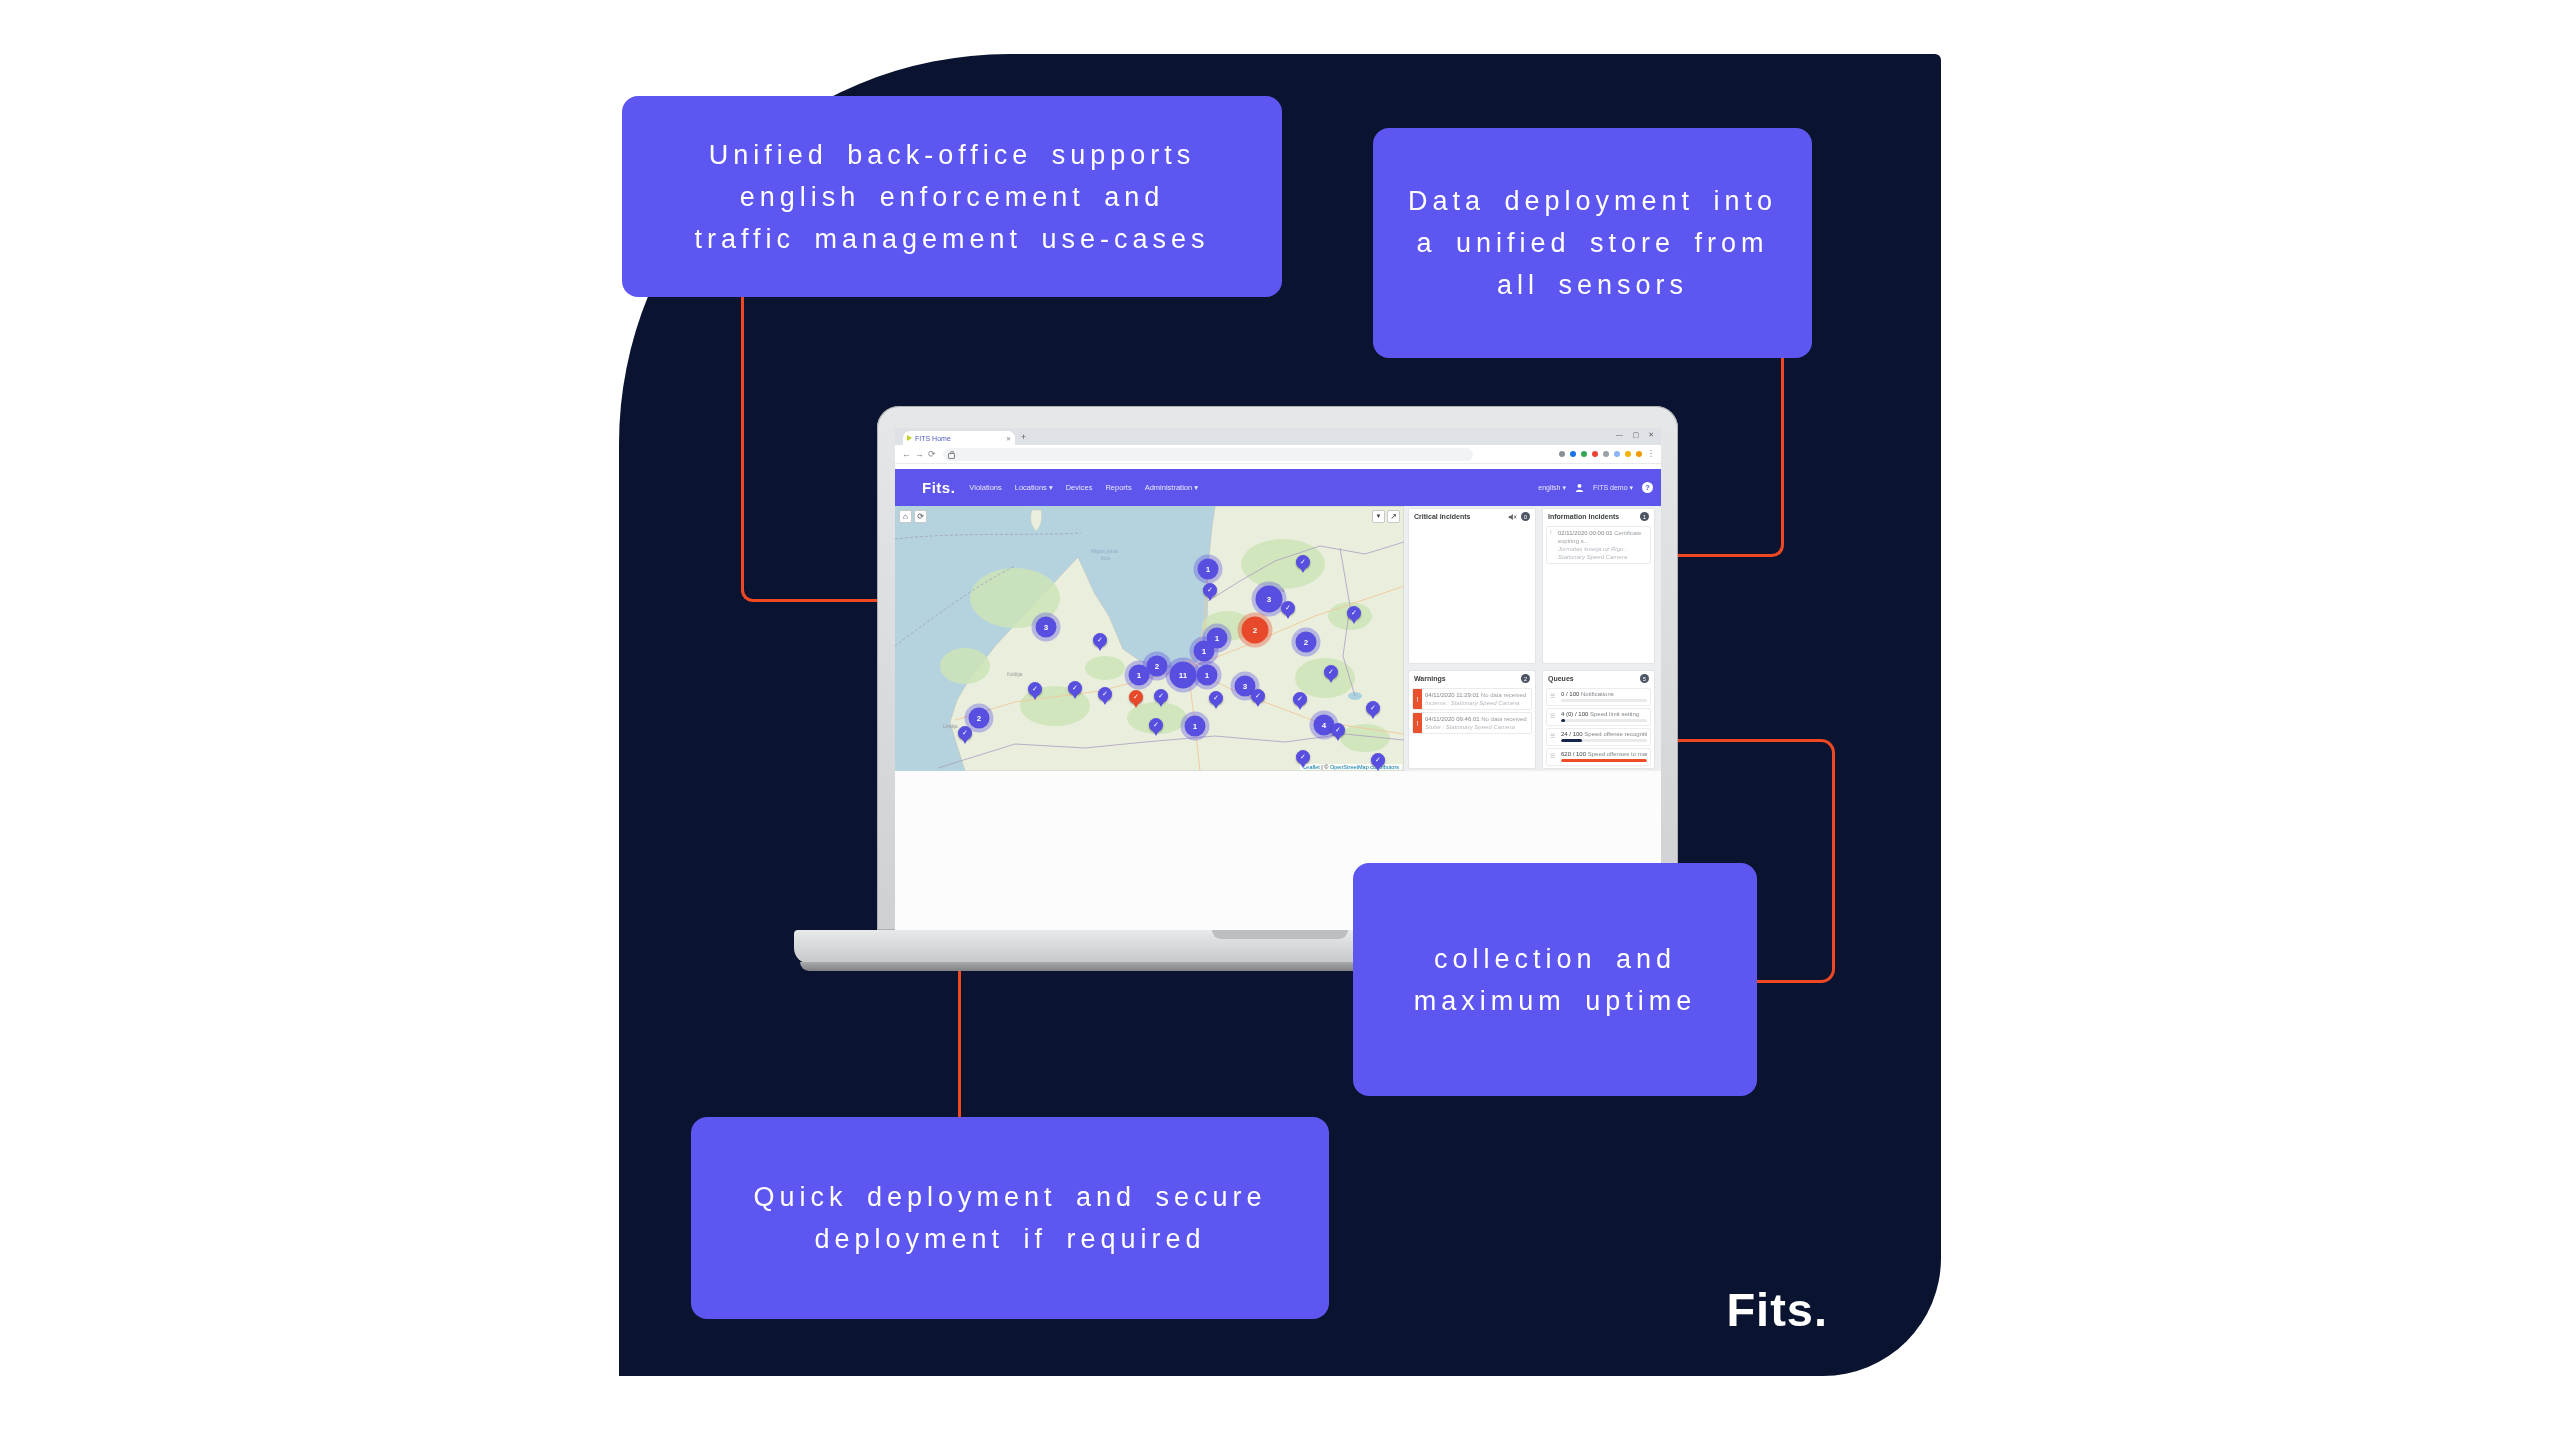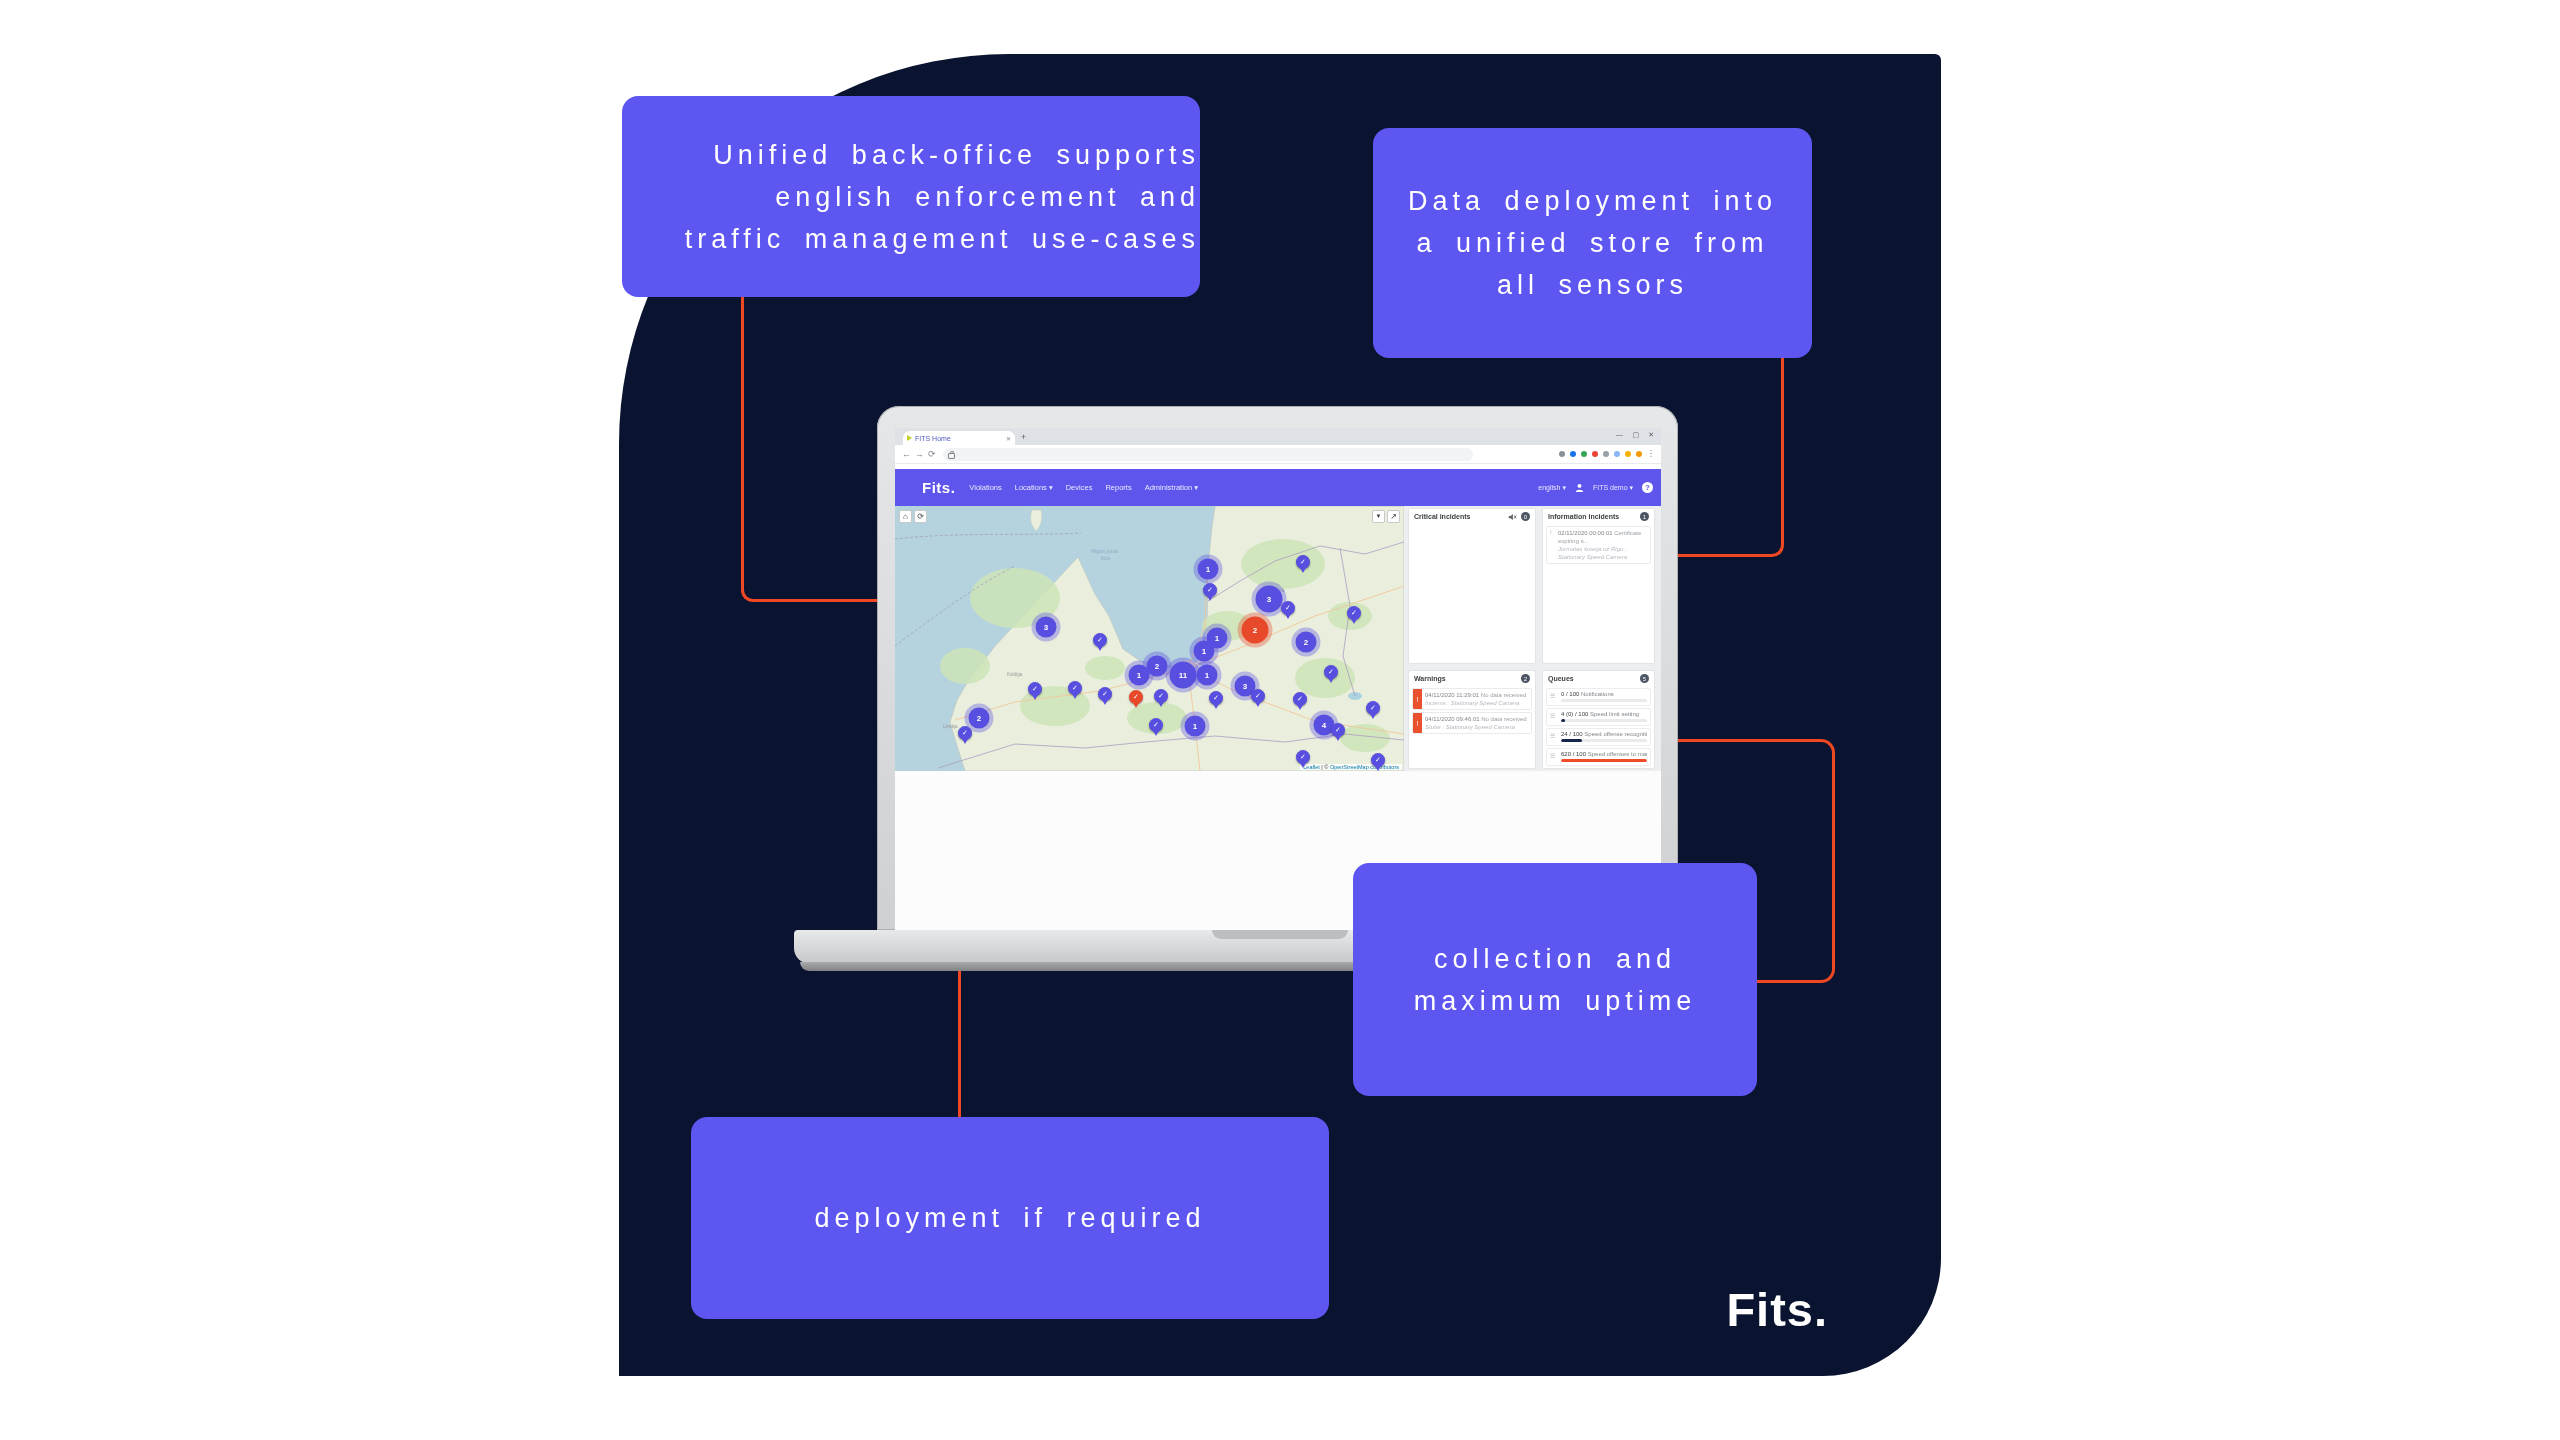--- a/index.html
+++ b/index.html
@@ -99,21 +99,21 @@
   .qicon{position:absolute;left:3px;top:3px;font-size:6px;color:#aab0b6;}
   .qtext{font-size:6px;color:#80868b;white-space:nowrap;overflow:hidden;}
   .qcount{color:#3c4043;}
   .qtrack{height:3px;background:#e9eaec;border-radius:2px;margin-top:2px;overflow:hidden;}
   .qfill{height:100%;border-radius:2px;}
 
   
   .callout{position:absolute;background:#5e56f0;border-radius:16px;color:#ffffff;
            display:flex;flex-direction:column;justify-content:center;text-align:center;
            font-size:27px;letter-spacing:5px;word-spacing:7px;line-height:42px;font-weight:normal;}
-  .box1{left:622px;top:96px;width:578px;height:201px;text-align:right;}
+  .box1{left:622px;top:96px;width:660px;height:201px;}
   .box2{left:1373px;top:128px;width:439px;height:230px;}
   .box3{left:1353px;top:863px;width:404px;height:233px;}
   .box4{left:691px;top:1117px;width:638px;height:202px;}
 
   .logo{left:1600px;top:1282px;width:228px;text-align:right;font-size:47px;font-weight:bold;color:#ffffff;letter-spacing:1px;}
 
   svg text{font-family:"Liberation Sans",sans-serif;}
 </style>
 </head>
 <body>
@@ -388,18 +388,19 @@
   <div class="callout box2">
     <div>Data deployment into</div>
     <div>a unified store from</div>
     <div>all sensors</div>
   </div>
   <div class="callout box3">
     <div>collection and</div>
     <div>maximum uptime</div>
   </div>
   <div class="callout box4">
+    <div>Quick deployment and secure</div>
     <div>deployment if required</div>
   </div>
 
   <div class="abs logo">Fits.</div>
 
 </div>
 
 </body></html>

